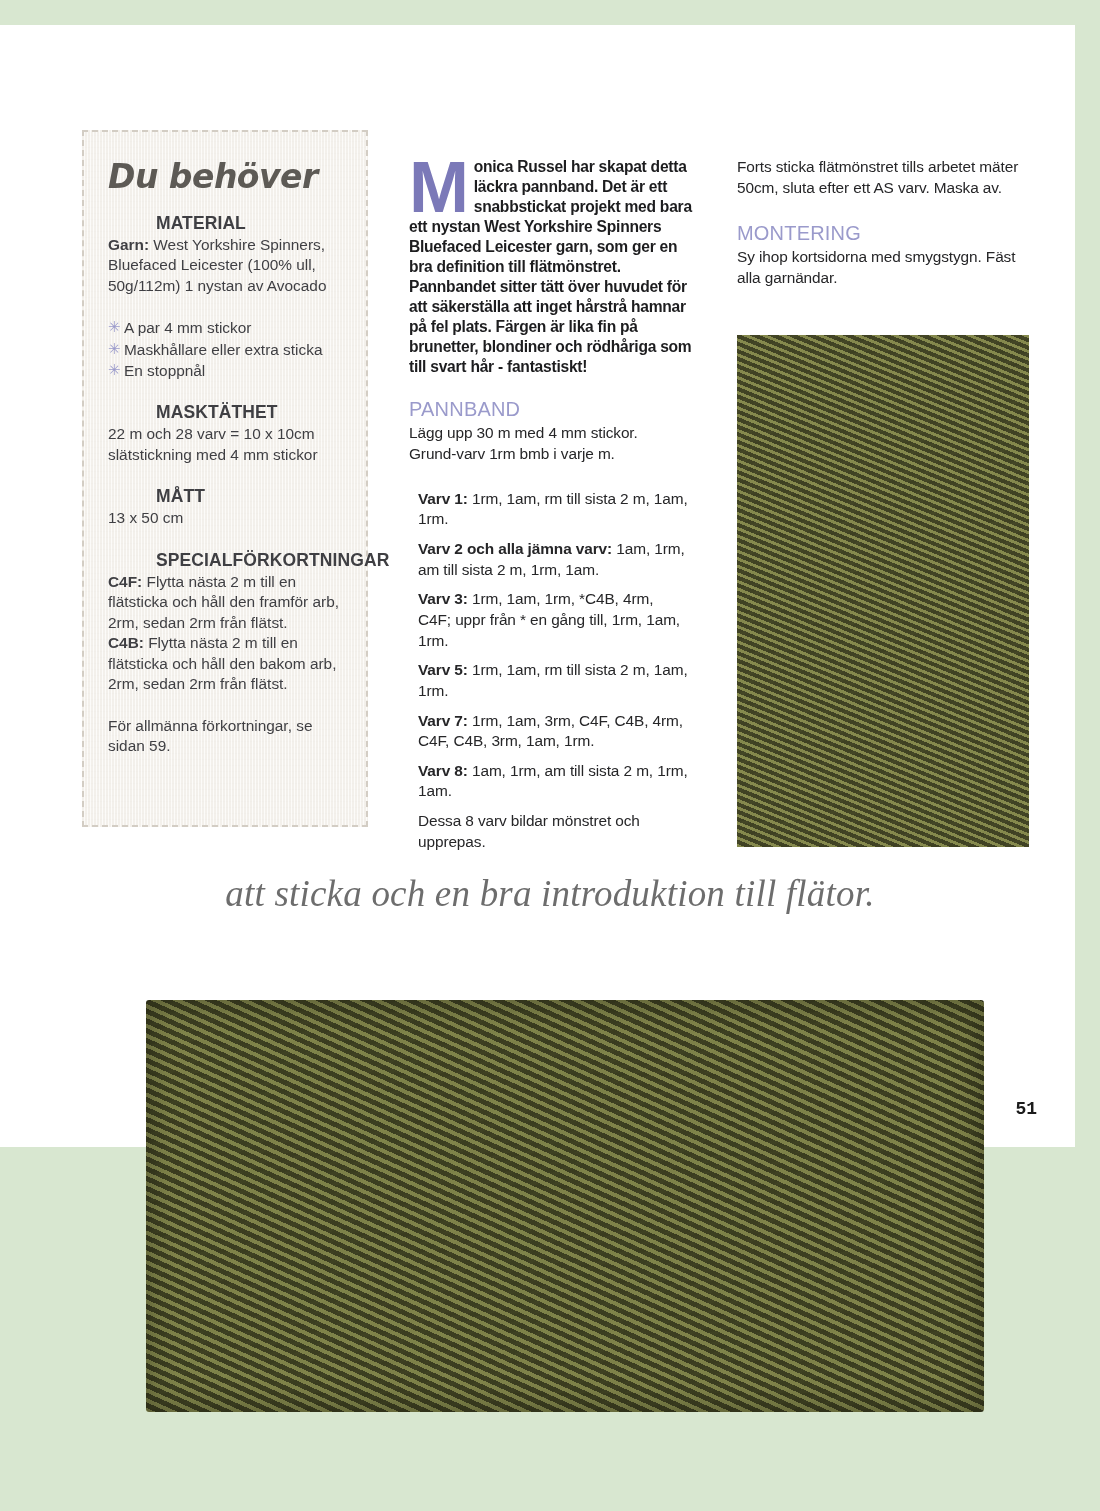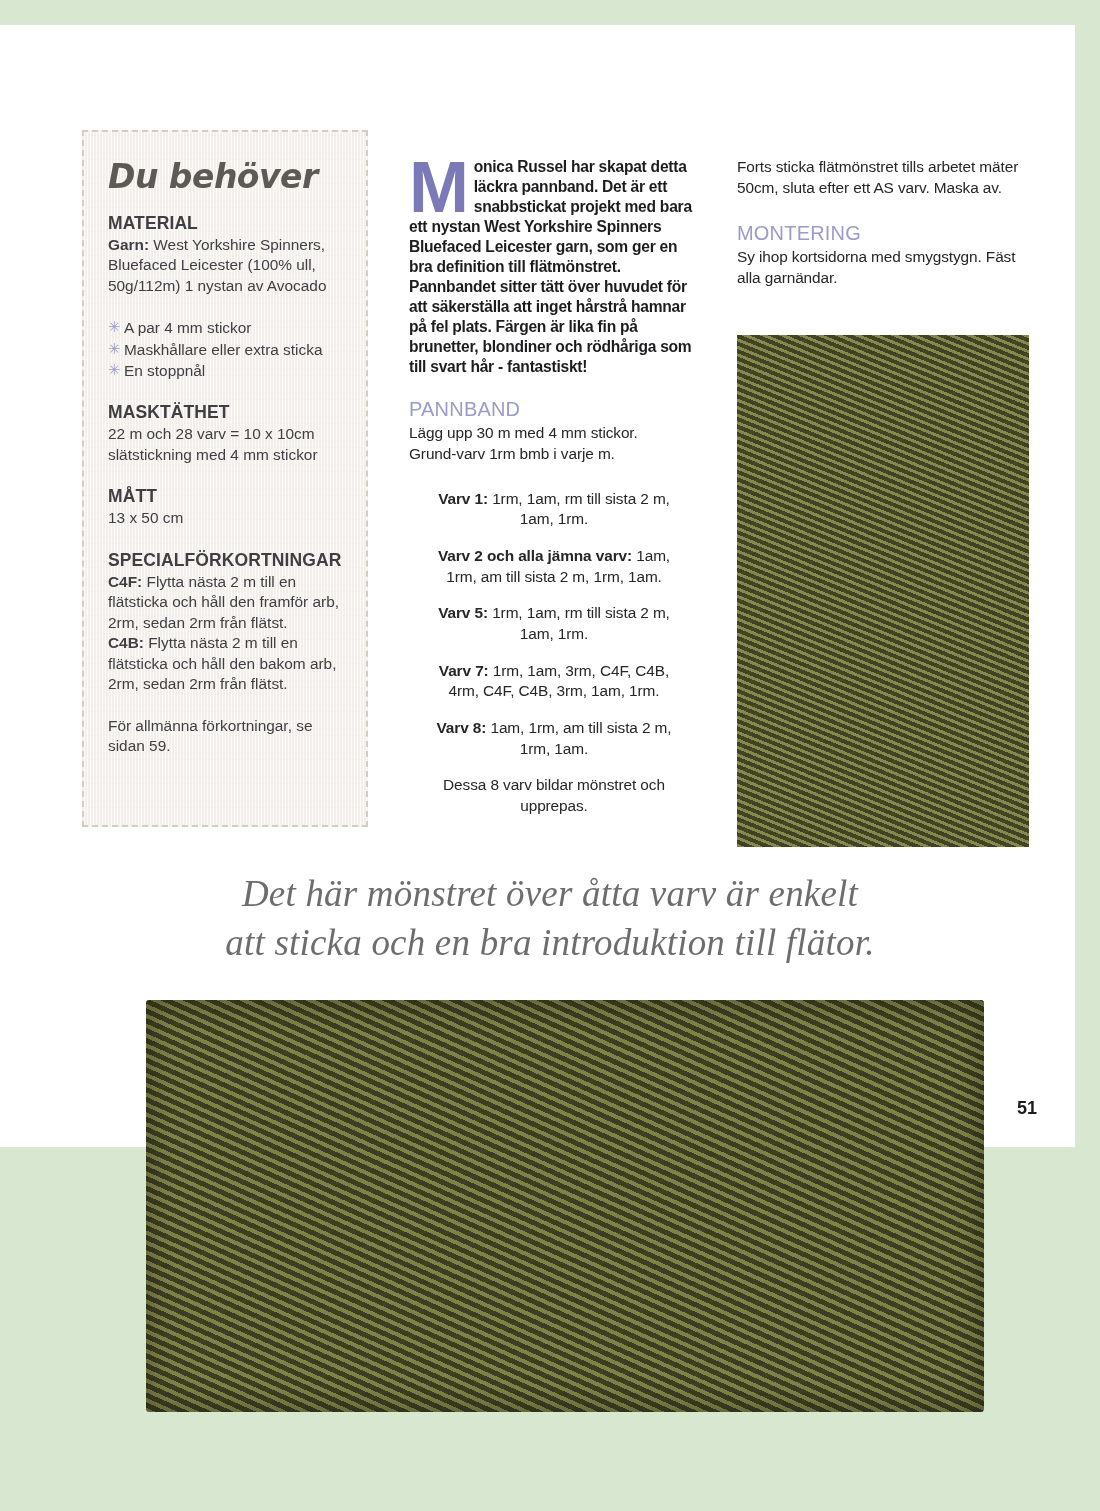--- a/index.html
+++ b/index.html
@@ -67,20 +67,21 @@
     margin: 0 0 20px 0;
     line-height: 1;
   }
   .sec-head {
     font-size: 17.5px;
     font-weight: bold;
     color: #3f3f43;
     letter-spacing: 0.1px;
     margin: 0 0 1px 0;
     line-height: 1.2;
+    padding-left: 48px;
   }
   .sec-body {
     font-size: 15.4px;
     color: #3f3f43;
     line-height: 1.33;
     margin: 0;
   }
   .sec-body b { font-weight: bold; }
   .gap-m { height: 21px; }
 
@@ -138,21 +139,21 @@
   }
   .body-txt {
     font-size: 15.4px;
     color: #262628;
     line-height: 1.34;
     letter-spacing: -0.1px;
     margin: 0;
   }
   .body-txt b { font-weight: bold; }
   .rows { margin-top: 24px; }
-  .rows p { margin: 16px; text-align: center; }
+  .rows p { margin: 9px; }
 
   
   .rightcol {
     position: absolute;
     left: 737px;
     top: 132px;
     width: 290px;
   }
   .rightcol .purple-head { margin-top: 24px; }
 
@@ -225,21 +226,21 @@
   }
 
   
   .pagenum {
     position: absolute;
     right: 38px;
     bottom: 28px;
     font-size: 18px;
     font-weight: bold;
     color: #1c1c1c;
-    font-family: Liberation Sans, sans-serif;
+    font-family: Liberation Mono, monospace;
   }
 </style>
 </head>
 <body>
 
 <div class="page">
   <div class="cols">
 
     <div class="needbox">
       <div class="needbox-title">Du behöver</div>
@@ -279,37 +280,37 @@
     <div class="midcol">
       <p class="intro"><span class="dropcap">M</span><span>onica Russel har skapat detta läckra pannband. Det är ett snabbstickat projekt med bara ett nystan West Yorkshire Spinners Bluefaced Leicester garn, som ger en bra definition till flätmönstret. Pannbandet sitter tätt över huvudet för att säkerställa att inget hårstrå hamnar på fel plats. Färgen är lika fin på brunetter, blondiner och rödhåriga som till svart hår - fantastiskt!</span></p>
 
       <div class="purple-head">PANNBAND</div>
       <p class="body-txt">Lägg upp 30 m med 4 mm stickor.</p>
       <p class="body-txt">Grund-varv 1rm bmb i varje m.</p>
 
       <div class="rows">
         <p class="body-txt"><b>Varv 1:</b><span> 1rm, 1am, rm till sista 2 m, 1am, 1rm.</span></p>
         <p class="body-txt"><b>Varv 2 och alla jämna varv:</b><span> 1am, 1rm, am till sista 2 m, 1rm, 1am.</span></p>
+        <p class="body-txt"><b>Varv 3:</b><span> 1rm, 1am, 1rm, *C4B, 4rm, C4F; uppr från * en gång till, 1rm, 1am, 1rm.</span></p>
         <p class="body-txt"><b>Varv 5:</b><span> 1rm, 1am, rm till sista 2 m, 1am, 1rm.</span></p>
         <p class="body-txt"><b>Varv 7:</b><span> 1rm, 1am, 3rm, C4F, C4B, 4rm, C4F, C4B, 3rm, 1am, 1rm.</span></p>
         <p class="body-txt"><b>Varv 8:</b><span> 1am, 1rm, am till sista 2 m, 1rm, 1am.</span></p>
         <p class="body-txt">Dessa 8 varv bildar mönstret och upprepas.</p>
       </div>
     </div>
 
     <div class="rightcol">
       <p class="body-txt">Forts sticka flätmönstret tills arbetet mäter 50cm, sluta efter ett AS varv. Maska av.</p>
       <div class="purple-head">MONTERING</div>
       <p class="body-txt">Sy ihop kortsidorna med smygstygn. Fäst alla garnändar.</p>
     </div>
 
     <div class="swatch"></div>
 
     <div class="pullquote">
-      <div>Det här mönstret över åtta varv är enkelt</div>
       <div>att sticka och en bra introduktion till flätor.</div>
     </div>
 
     <div class="bigphoto"></div>
 
     <div class="pagenum">51</div>
   </div>
 </div>
 
 </body></html>

